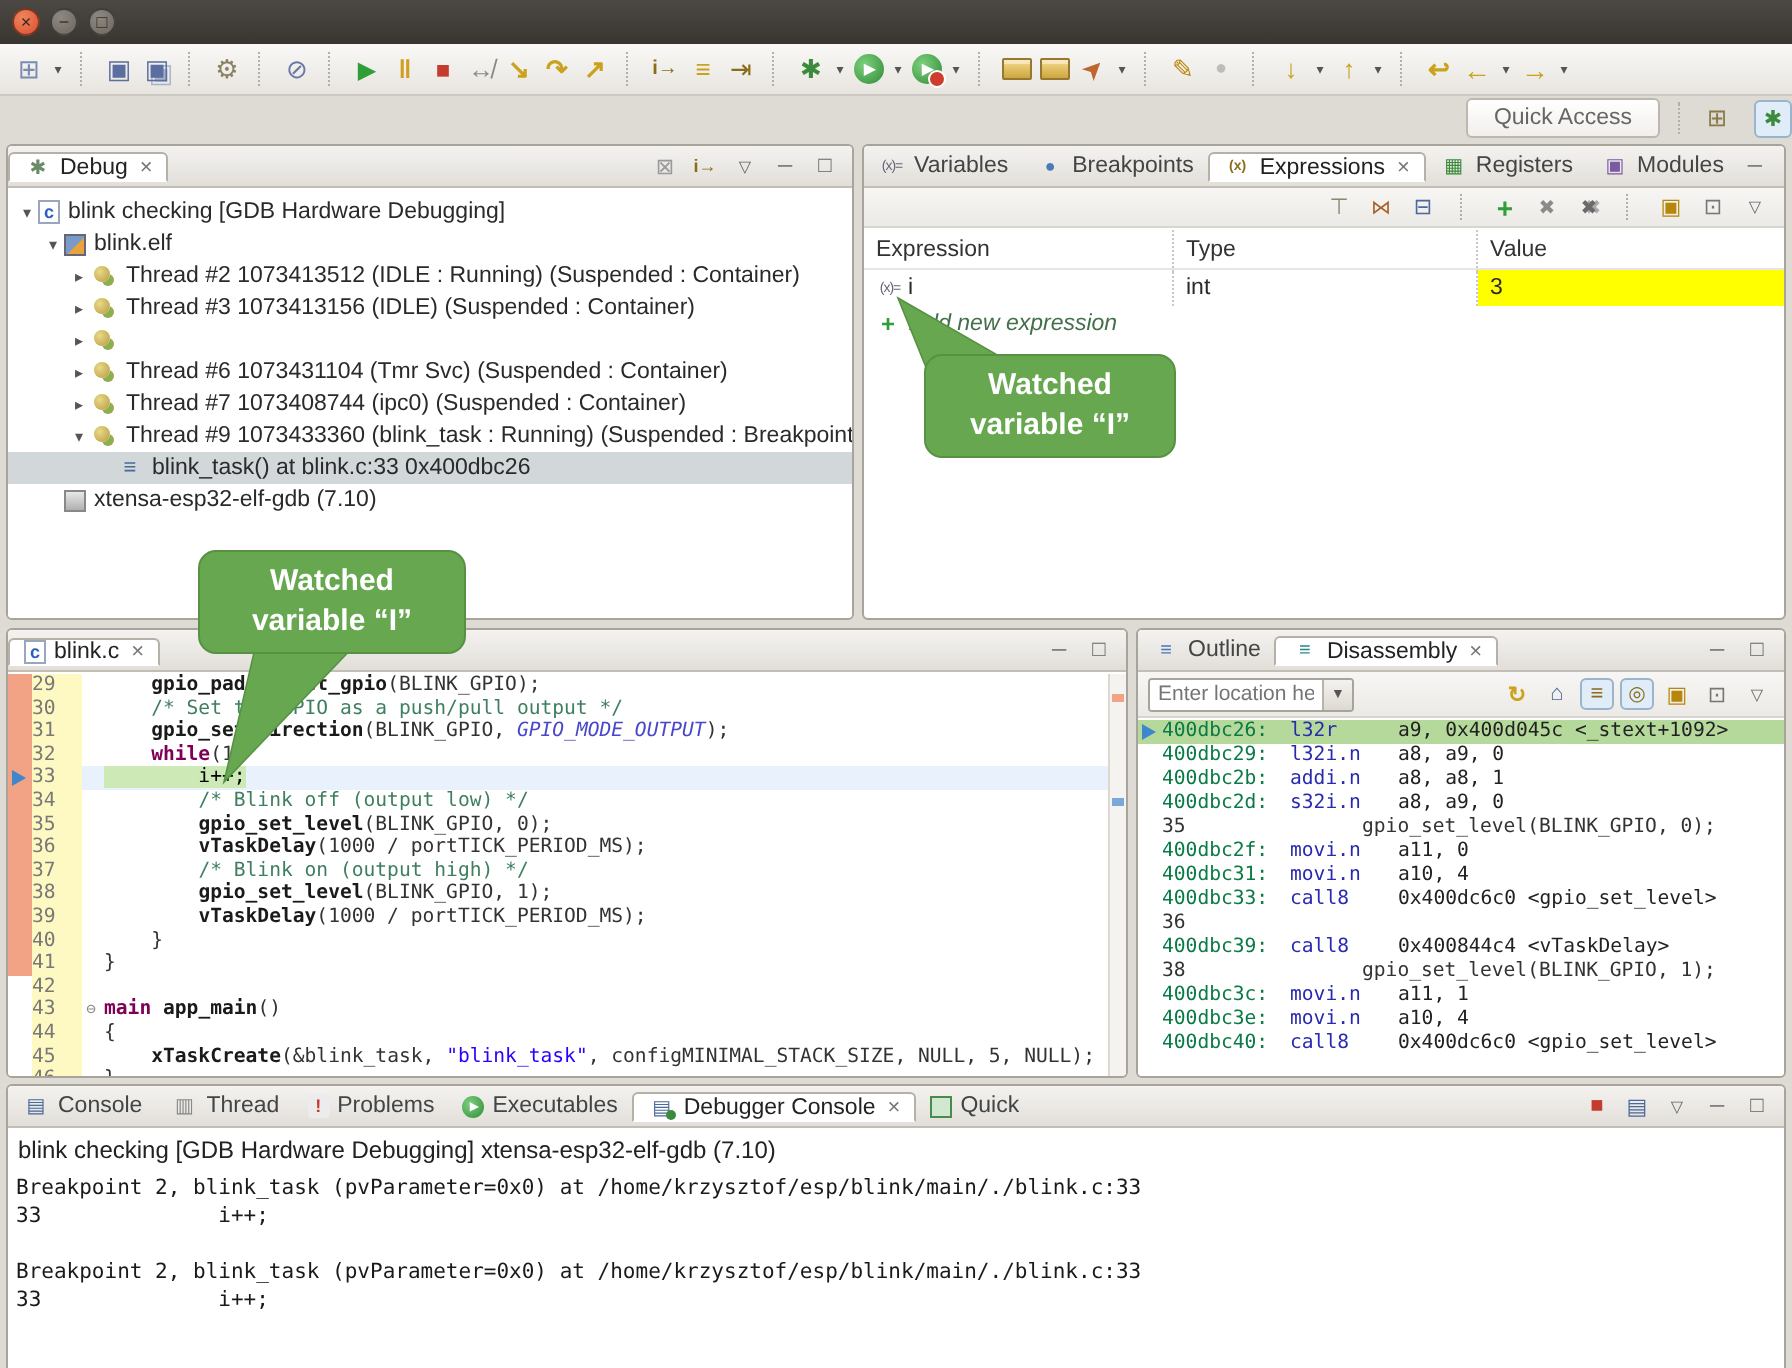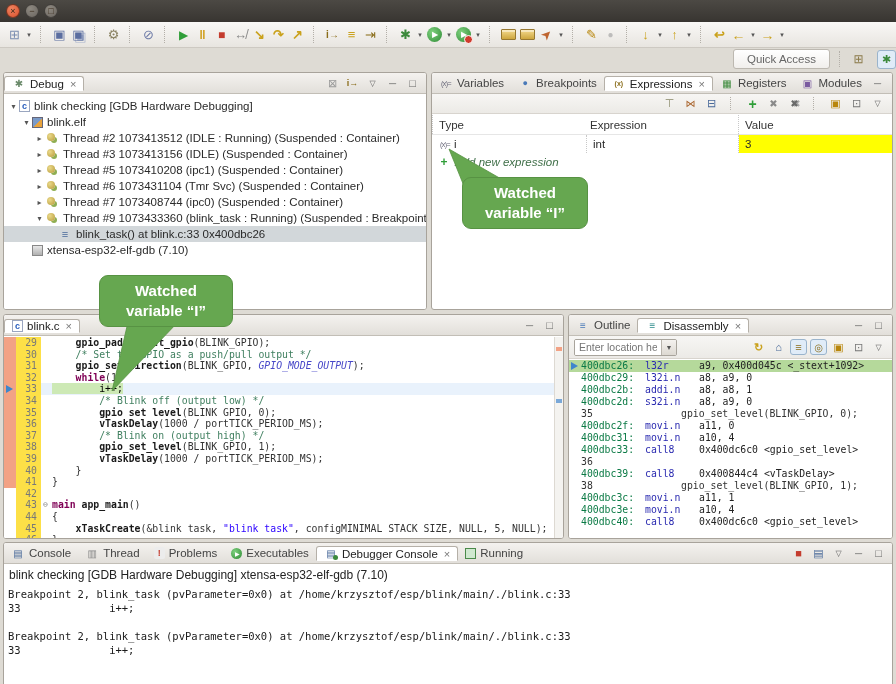--- a/index.html
+++ b/index.html
@@ -55,21 +55,21 @@
 .addrow{display:flex;align-items:center;height:17px;padding-left:5px}
 .addrow .albl{font-style:italic;color:#41704a;margin-left:4px}
 
 
 .editor-body{position:absolute;top:22px;left:0;right:9px;bottom:0;overflow:hidden;font-family:"DejaVu Sans Mono",monospace;font-size:9.8px;background:#fff}
 .eline{display:flex;height:11.6px;line-height:11.6px;white-space:pre}
 .eline.cur{background:#e9f2fc}
 .ann{width:12px;flex:none;position:relative;background:#fff}
 .ann.diff{background:#f2a285}
 .ann.bp::after{content:"";position:absolute;left:2px;top:2px;border-left:7px solid #3f86cc;border-top:4px solid transparent;border-bottom:4px solid transparent}
-.lnum{width:25px;flex:none;text-align:right;padding-right:4px;color:#787878;background:#fde047}
+.lnum{width:25px;flex:none;padding-right:4px;color:#787878;background:#fef9c3}
 .fold{width:9px;flex:none;color:#888;font-size:8px;text-align:center}
 .ecode{flex:1;padding-left:2px;overflow:hidden}
 .tk-pl{color:#333}
 .tk-kw{color:#7f0055;font-weight:bold}
 .tk-fn{color:#1a1a1a;font-weight:bold}
 .tk-cm{color:#3f7f5f}
 .tk-mac{color:#4848c8;font-style:italic}
 .tk-str{color:#2a00ff}
 .tk-hl{background:#cde9b5}
 .ov{position:absolute;top:22px;right:0;bottom:0;width:9px;background:#f4f3f0;border-left:1px solid #ddd9d2}
@@ -280,21 +280,20 @@
         <span class="ttext" data-name="debug-tree-item-label">Thread #2 1073413512 (IDLE : Running) (Suspended : Container)</span>
       </div>
       <div class="trow" data-name="debug-tree-item" style="padding-left:30px">
         <span class="twist" data-name="expand-icon">▸</span>
         <span class="ticon13" data-name="thread-icon"></span>
         <span class="ttext" data-name="debug-tree-item-label">Thread #3 1073413156 (IDLE) (Suspended : Container)</span>
       </div>
       <div class="trow" data-name="debug-tree-item" style="padding-left:30px">
         <span class="twist" data-name="expand-icon">▸</span>
         <span class="ticon13" data-name="thread-icon"></span>
-        <span class="ttext" data-name="debug-tree-item-label">Thread #5 1073410208 (ipc1) (Suspended : Container)</span>
       </div>
       <div class="trow" data-name="debug-tree-item" style="padding-left:30px">
         <span class="twist" data-name="expand-icon">▸</span>
         <span class="ticon13" data-name="thread-icon"></span>
         <span class="ttext" data-name="debug-tree-item-label">Thread #6 1073431104 (Tmr Svc) (Suspended : Container)</span>
       </div>
       <div class="trow" data-name="debug-tree-item" style="padding-left:30px">
         <span class="twist" data-name="expand-icon">▸</span>
         <span class="ticon13" data-name="thread-icon"></span>
         <span class="ttext" data-name="debug-tree-item-label">Thread #7 1073408744 (ipc0) (Suspended : Container)</span>
@@ -355,22 +354,22 @@
       <span class="vicon" data-name="add-expression-icon"></span>
       <span class="vicon" data-name="remove-expression-icon"></span>
       <span class="vicon" data-name="remove-all-icon"></span>
       <span class="tsep" style="height:13px" data-name="toolbar-separator"></span>
       <span class="vicon" data-name="new-view-icon"></span>
       <span class="vicon" data-name="pin-view-icon"></span>
       <span class="vicon" data-name="view-menu-icon"></span>
     </div>
   <div class="etable" id="expr-table" data-name="expressions-table">
       <div class="erow header" data-name="expressions-header-row">
+        <span class="ecell c0" data-name="column-header-expression" style="">Expression</span>
         <span class="ecell c1" data-name="column-header-type" style="">Type</span>
-        <span class="ecell c0" data-name="column-header-expression" style="">Expression</span>
         <span class="ecell c2" data-name="column-header-value" style="padding-left:6px">Value</span>
       </div>
       <div class="erow" data-name="expression-row">
         <span class="ecell c0">
           <span class="ticon13" data-name="expression-item-icon"></span>
           <span data-name="expression-name" style="margin-left:2px">i</span>
         </span>
         <span class="ecell c1" data-name="expression-type">int</span>
         <span class="ecell c2">
           <span class="val-hl" data-name="expression-value" style="background:#ffff00">3</span>
@@ -493,21 +492,21 @@
           <span class="ticon13" data-name="executables-icon"></span>
           <span class="tlabel" data-name="tab-label">Executables</span>
         </div>
         <div class="tab active" data-name="tab-debugger-console">
           <span class="ticon13" data-name="debugger-console-icon"></span>
           <span class="tlabel" data-name="tab-label">Debugger Console</span>
           <span class="tclose" data-name="close-icon">×</span>
         </div>
         <div class="tab" data-name="tab-memory">
           <span class="ticon13" data-name="memory-icon"></span>
-          <span class="tlabel" data-name="tab-label">Running</span>
+          <span class="tlabel" data-name="tab-label">Quick</span>
         </div>
       </div>
     <div class="viewbar" id="console-viewbar">
         <span class="vicon" data-name="terminate-console-icon"></span>
         <span class="vicon" data-name="display-console-icon"></span>
         <span class="vicon" data-name="view-menu-icon"></span>
         <span class="vicon" data-name="minimize-icon"></span>
         <span class="vicon" data-name="maximize-icon"></span>
       </div>
   </div>

